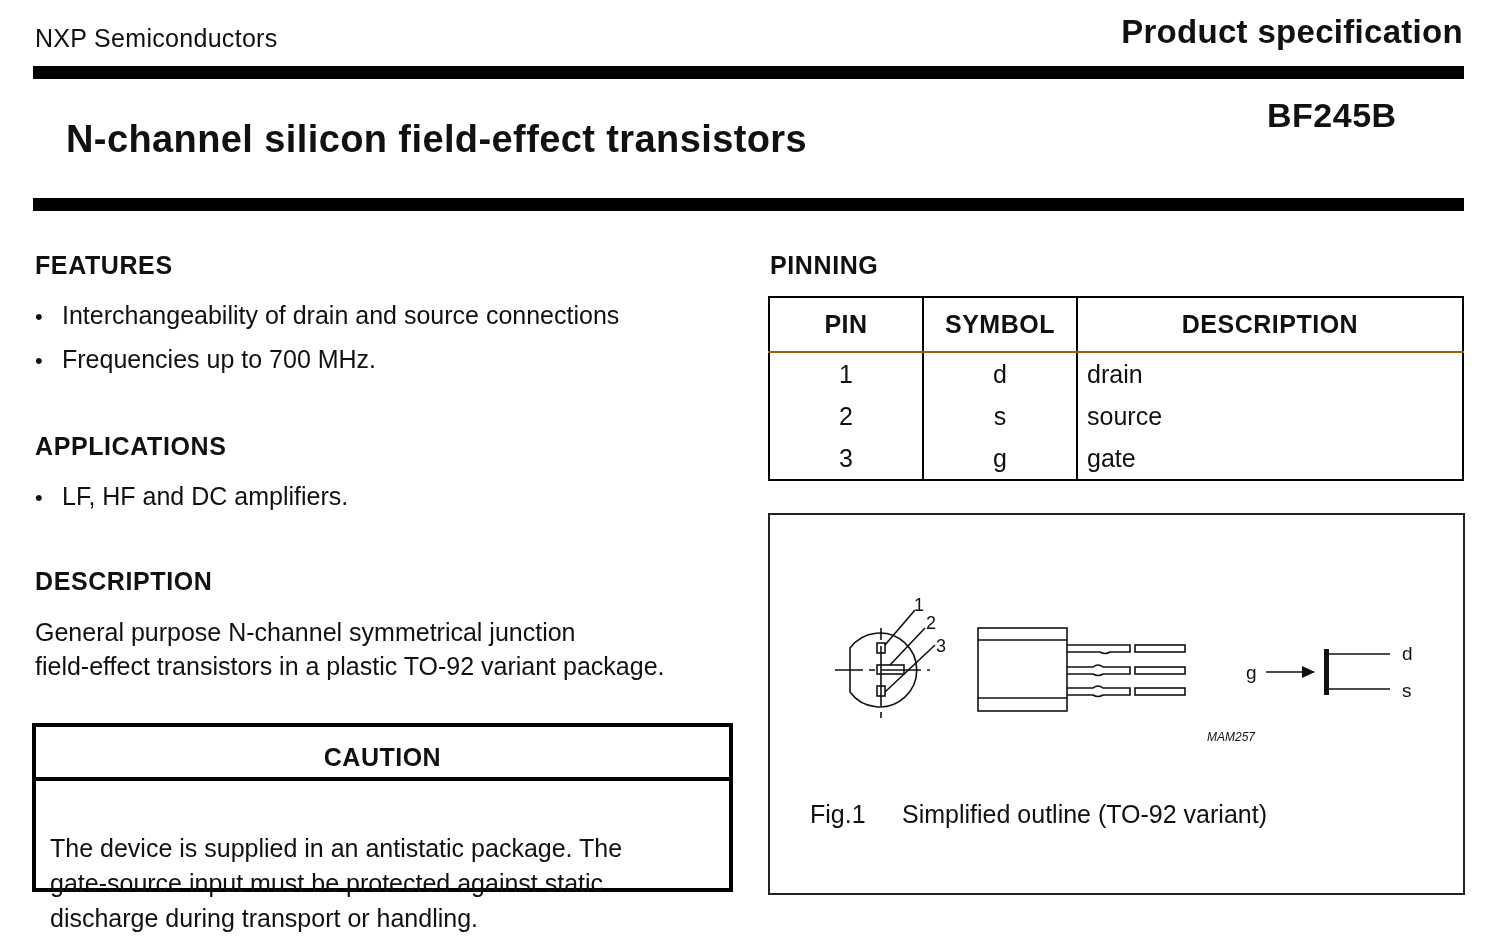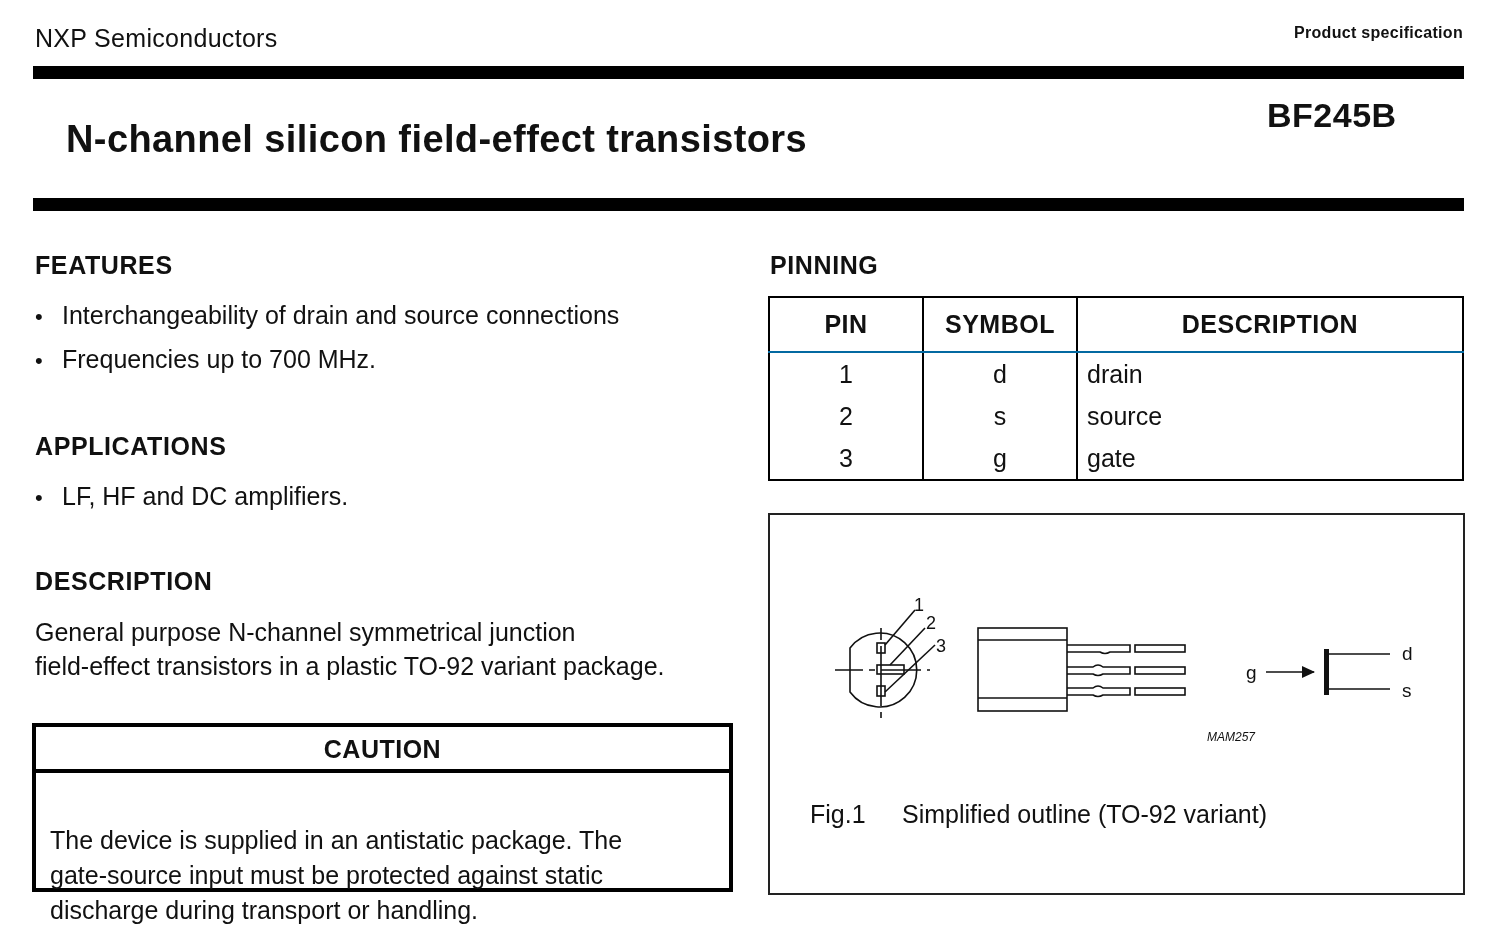--- a/index.html
+++ b/index.html
@@ -2,45 +2,45 @@
 <html><head>
 <meta charset="utf-8">
 <style>
   html, body { margin: 0; padding: 0; background: #ffffff; }
   body {
     width: 1500px; height: 937px; position: relative; overflow: hidden;
     font-family: "Liberation Sans", sans-serif; color: #111;
   }
   .abs { position: absolute; }
   .hdr-left { left: 35px; top: 24px; font-size: 25px; font-weight: normal; letter-spacing: 0.3px; }
-  .hdr-right { right: 37px; top: 24px; font-size: 16px; font-weight: bold; letter-spacing: 0.3px; }
+  .hdr-right { right: 37px; top: 13px; font-size: 33px; font-weight: bold; letter-spacing: 0.3px; }
   .rule { left: 33px; width: 1431px; height: 13px; background: #000; }
   .title { left: 66px; top: 118px; font-size: 38px; font-weight: bold; letter-spacing: 0.4px; }
   .partno { left: 1267px; top: 96px; font-size: 34px; font-weight: bold; letter-spacing: 0.5px; }
   .sec-head { font-size: 25px; font-weight: bold; letter-spacing: 0.6px; }
   .bullet-item { font-size: 25px; display: flex; align-items: baseline; }
   .bullet { width: 27px; display: inline-block; font-size: 22px; }
   .para { font-size: 25px; line-height: 34px; }
 
   .caution-box {
     left: 32px; top: 723px; width: 693px; height: 161px;
     border: 4px solid #000;
   }
   .caution-head {
     height: 42px; border-bottom: 4px solid #000;
-    text-align: center; font-size: 25px; font-weight: bold; line-height: 44px; letter-spacing: 0.5px;
+    text-align: center; font-size: 25px; font-weight: bold; line-height: 44px; letter-spacing: 0.5px; margin-top: 8px;
   }
   .caution-body { padding: 6px 14px; font-size: 25px; line-height: 35px; margin-top: 44px; }
 
   table.pin {
     position: absolute; left: 768px; top: 296px; width: 696px; border-collapse: collapse;
   }
   table.pin th, table.pin td { border-left: 2px solid #000; border-right: 2px solid #000; font-size: 25px; }
   table.pin th {
-    height: 51px; border-top: 2px solid #000; border-bottom: 2px solid #0369a1;
+    height: 51px; border-top: 2px solid #000; border-bottom: 2px solid #a16207;
     font-weight: bold; letter-spacing: 0.5px;
   }
   table.pin td { height: 42px; padding: 0; }
   table.pin tr.last td { border-bottom: 2px solid #000; }
   .c { text-align: center; }
   .l { text-align: left; padding-left: 9px !important; }
 
   .fig-box {
     left: 768px; top: 513px; width: 693px; height: 378px;
     border: 2px solid #222;

